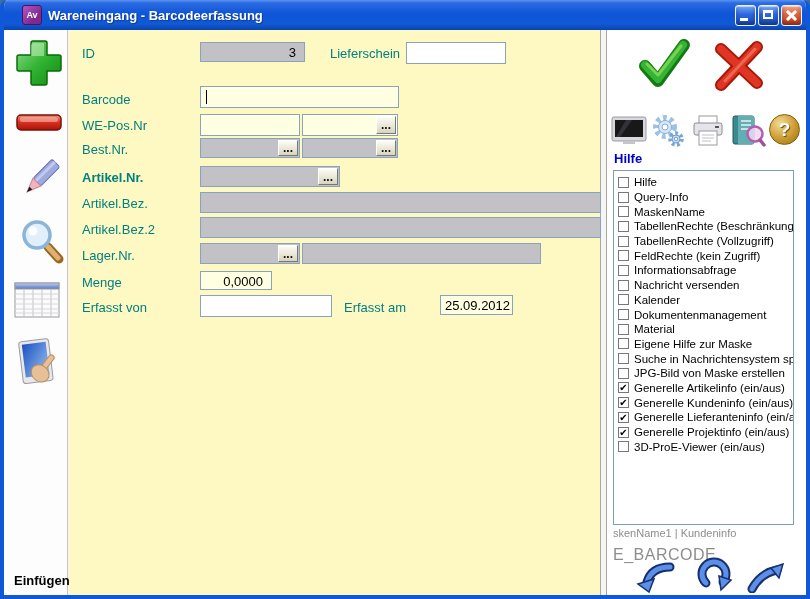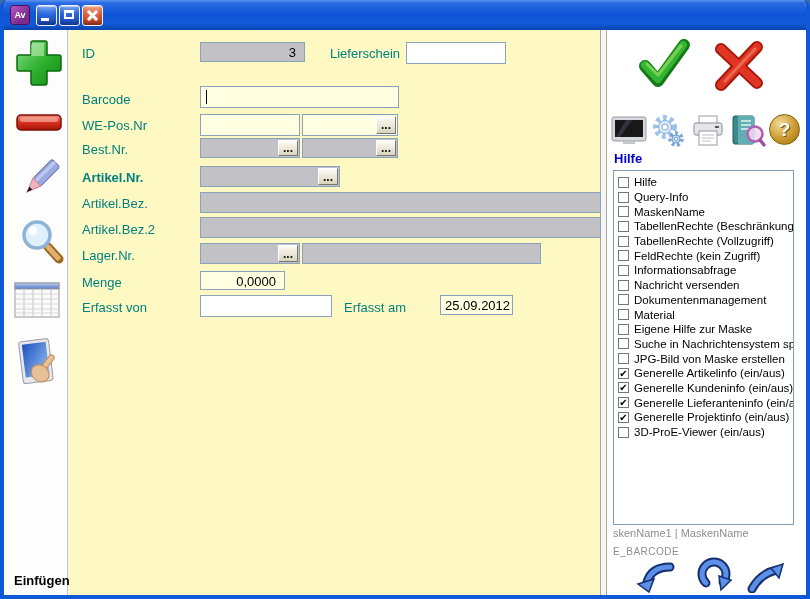--- a/index.html
+++ b/index.html
@@ -5,21 +5,21 @@
   * { margin:0; padding:0; box-sizing:border-box; }
   html,body { width:810px; height:599px; background:#3a6ea5; font-family:"Liberation Sans", sans-serif; }
   .window { position:relative; width:810px; height:599px;
     border-left:4px solid #0f58d8; border-right:4px solid #0f58d8; border-bottom:4px solid #0f58d8;
     border-radius:8px 8px 0 0; overflow:hidden; background:#f5f5f6; }
 
   
   .titlebar { position:absolute; left:-4px; top:0; width:810px; height:30px;
     background:linear-gradient(180deg,#5a94f0 0%, #2b6be2 10%, #0f55d8 45%, #1159d6 80%, #0a43ae 100%);
     border-radius:8px 8px 0 0; display:flex; align-items:center; padding:0 6px; }
-  .app-icon { width:20px; height:20px; margin:0 6px 0 4px; border-radius:3px;
+  .app-icon { width:20px; height:20px; margin:0 6px 0 16px; border-radius:3px;
     background:linear-gradient(135deg,#b258c2,#7c2a8c 70%); border:1px solid #4d1060;
     color:#fff; font-size:9px; font-weight:bold; display:flex; align-items:center; justify-content:center; }
   .title-text { color:#fff; font-size:13px; font-weight:bold; text-shadow:1px 1px 1px #123c8c; flex:1; }
   .winbtns { display:flex; gap:2px; margin-right:2px; }
   .wbtn { position:relative; width:21px; height:21px; border-radius:3px; border:1px solid #eef4ff;
     box-shadow:inset 0 -3px 4px rgba(0,0,30,.35), inset 0 1px 1px rgba(255,255,255,.6); cursor:default; }
   .wbtn.min,.wbtn.max { background:linear-gradient(#7ba6f2,#2a66e0 45%,#1c50c4); }
   .wbtn.close { background:linear-gradient(#f2a284,#e2633e 45%,#c2401c); }
   .g-min { position:absolute; left:4px; bottom:4px; width:8px; height:3px; background:#fff; }
   .g-max { position:absolute; left:4px; top:4px; width:10px; height:9px; border:2px solid #fff; border-top-width:3px; }
@@ -51,35 +51,36 @@
   .rightpanel { position:absolute; left:602px; top:0; width:200px; height:565px; background:#fff; border-left:1px solid #a8a89c; }
   .rp-abs { position:absolute; cursor:pointer; }
   .help-title { position:absolute; left:7px; top:121px; color:#0000cc; font-size:13px; font-weight:bold; }
   .help-list { position:absolute; left:6px; top:140px; width:181px; height:355px; background:#fff;
     border:1px solid #7f9db9; overflow:hidden; padding-top:4px; }
   .help-item { display:flex; align-items:center; height:14.7px; white-space:nowrap; cursor:default; }
   .cb { flex:0 0 11px; width:11px; height:11px; margin:0 5px 0 4px; background:#fff; border:1px solid #777;
     font-size:10px; line-height:9px; text-align:center; color:#000; }
   .cb-label { font-size:11.5px; color:#000; }
   .status1 { position:absolute; left:6px; top:497px; font-size:11px; color:#8d8d8d; }
-  .status2 { position:absolute; left:6px; top:516px; font-size:10px; color:#8d8d8d; letter-spacing:.5px; }
+  .status2 { position:absolute; left:6px; top:516px; font-size:16px; color:#8d8d8d; letter-spacing:.5px; }
   .q-icon { position:absolute; left:162px; top:84px; width:31px; height:31px; border-radius:50%;
     background:radial-gradient(circle at 35% 30%, #f2dc96, #cc9a30 55%, #96700e 100%); border:1px solid #826008;
     display:flex; align-items:center; justify-content:center; color:#fff; font-weight:bold; font-size:19px; cursor:pointer;
     text-shadow:1px 1px 1px #6a4c06; }
 </style>
 </head>
 <body>
 
 <div class="window">
 
   <div class="titlebar">
     <span class="app-icon">
         <span>Av</span>
       </span>
+    <span class="title-text">Wareneingang - Barcodeerfassung</span>
     <span class="winbtns">
       <span class="wbtn min">
           <i class="g-min"></i>
         </span>
       <span class="wbtn max">
           <i class="g-max"></i>
         </span>
       <span class="wbtn close">
           <i class="g-x1"></i>
           <i class="g-x2"></i>
@@ -207,21 +208,21 @@
       <span class="lbl" style="left:13px; top:192px;">Artikel.Bez.2</span>
       <div class="field gray" style="left:131px; top:187px; width:401px; height:21px;"></div>
 
       <span class="lbl" style="left:13px; top:218px;">Lager.Nr.</span>
       <div class="field gray" style="left:131px; top:213px; width:100px; height:21px;">
         <button class="dots">...</button>
       </div>
       <div class="field gray" style="left:233px; top:213px; width:239px; height:21px;"></div>
 
       <span class="lbl" style="left:13px; top:245px;">Menge</span>
-      <div class="field yellow" style="left:131px; top:241px; width:85px; height:19px;">
+      <div class="field yellow" style="left:131px; top:241px; width:72px; height:19px;">
         <span class="val right">0,0000</span>
       </div>
 
       <span class="lbl" style="left:13px; top:270px;">Erfasst von</span>
       <div class="field" style="left:131px; top:265px; width:132px; height:22px;"></div>
       <span class="lbl" style="left:275px; top:270px;">Erfasst am</span>
       <div class="field yellow" style="left:371px; top:265px; width:73px; height:20px;">
         <span class="val left">25.09.2012</span>
       </div>
     </div>
@@ -313,20 +314,24 @@
           <div class="help-item">
             <span class="cb"></span>
             <span class="cb-label">Informationsabfrage</span>
           </div>
           <div class="help-item">
             <span class="cb"></span>
             <span class="cb-label">Nachricht versenden</span>
           </div>
           <div class="help-item">
             <span class="cb"></span>
+            <span class="cb-label">Kalender</span>
+          </div>
+          <div class="help-item">
+            <span class="cb"></span>
             <span class="cb-label">Dokumentenmanagement</span>
           </div>
           <div class="help-item">
             <span class="cb"></span>
             <span class="cb-label">Material</span>
           </div>
           <div class="help-item">
             <span class="cb"></span>
             <span class="cb-label">Eigene Hilfe zur Maske</span>
           </div>
@@ -353,21 +358,21 @@
           <div class="help-item">
             <span class="cb">✔</span>
             <span class="cb-label">Generelle Projektinfo (ein/aus)</span>
           </div>
           <div class="help-item">
             <span class="cb"></span>
             <span class="cb-label">3D-ProE-Viewer (ein/aus)</span>
           </div>
         </div>
 
-      <div class="status1">skenName1 | MaskenName</div>
+      <div class="status1">skenName1 | Kundeninfo</div>
       <div class="status2">E_BARCODE</div>
 
       <span class="rp-abs" style="left:29px; top:531px;">
         <svg width="40" height="32" viewBox="0 0 40 32">
           <path d="M34 6 C 22 6 14 11 11 21" fill="none" stroke="#16306e" stroke-width="9" stroke-linecap="round"></path>
           <path d="M34 6 C 22 6 14 11 11 21" fill="none" stroke="#5b8fe8" stroke-width="5" stroke-linecap="round"></path>
           <polygon points="2,23 18,18 13,31" fill="#5b8fe8" stroke="#16306e" stroke-width="1.5"></polygon>
         </svg>
       </span>
       <span class="rp-abs" style="left:88px; top:526px;">

